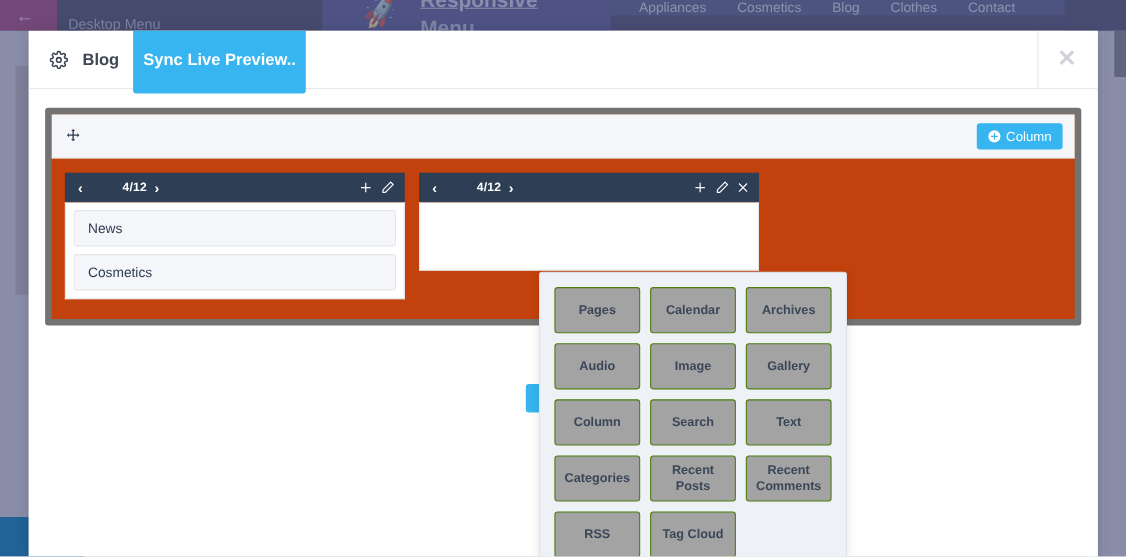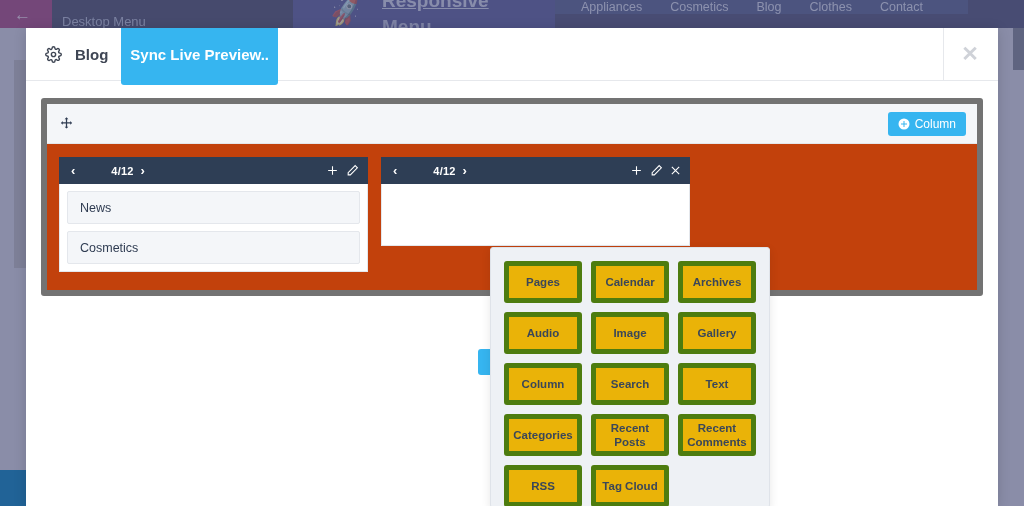--- a/index.html
+++ b/index.html
@@ -379,22 +379,22 @@
     border-left: 9px solid transparent;
     border-right: 9px solid transparent;
     border-bottom: 9px solid #b9c0cc;
   }
   .picker-grid {
     display: grid;
     grid-template-columns: repeat(3, 1fr);
     gap: 9px;
   }
   .picker-cell {
-    background: #eab308;
-    border: 5px solid #4d7c0f;
+    background: #a3a3a3;
+    border: 1px solid #4d7c0f;
     border-radius: 3px;
     height: 42px;
     display: flex;
     align-items: center;
     justify-content: center;
     text-align: center;
     font-size: 11.5px;
     font-weight: bold;
     color: #3b4758;
     line-height: 1.25;

